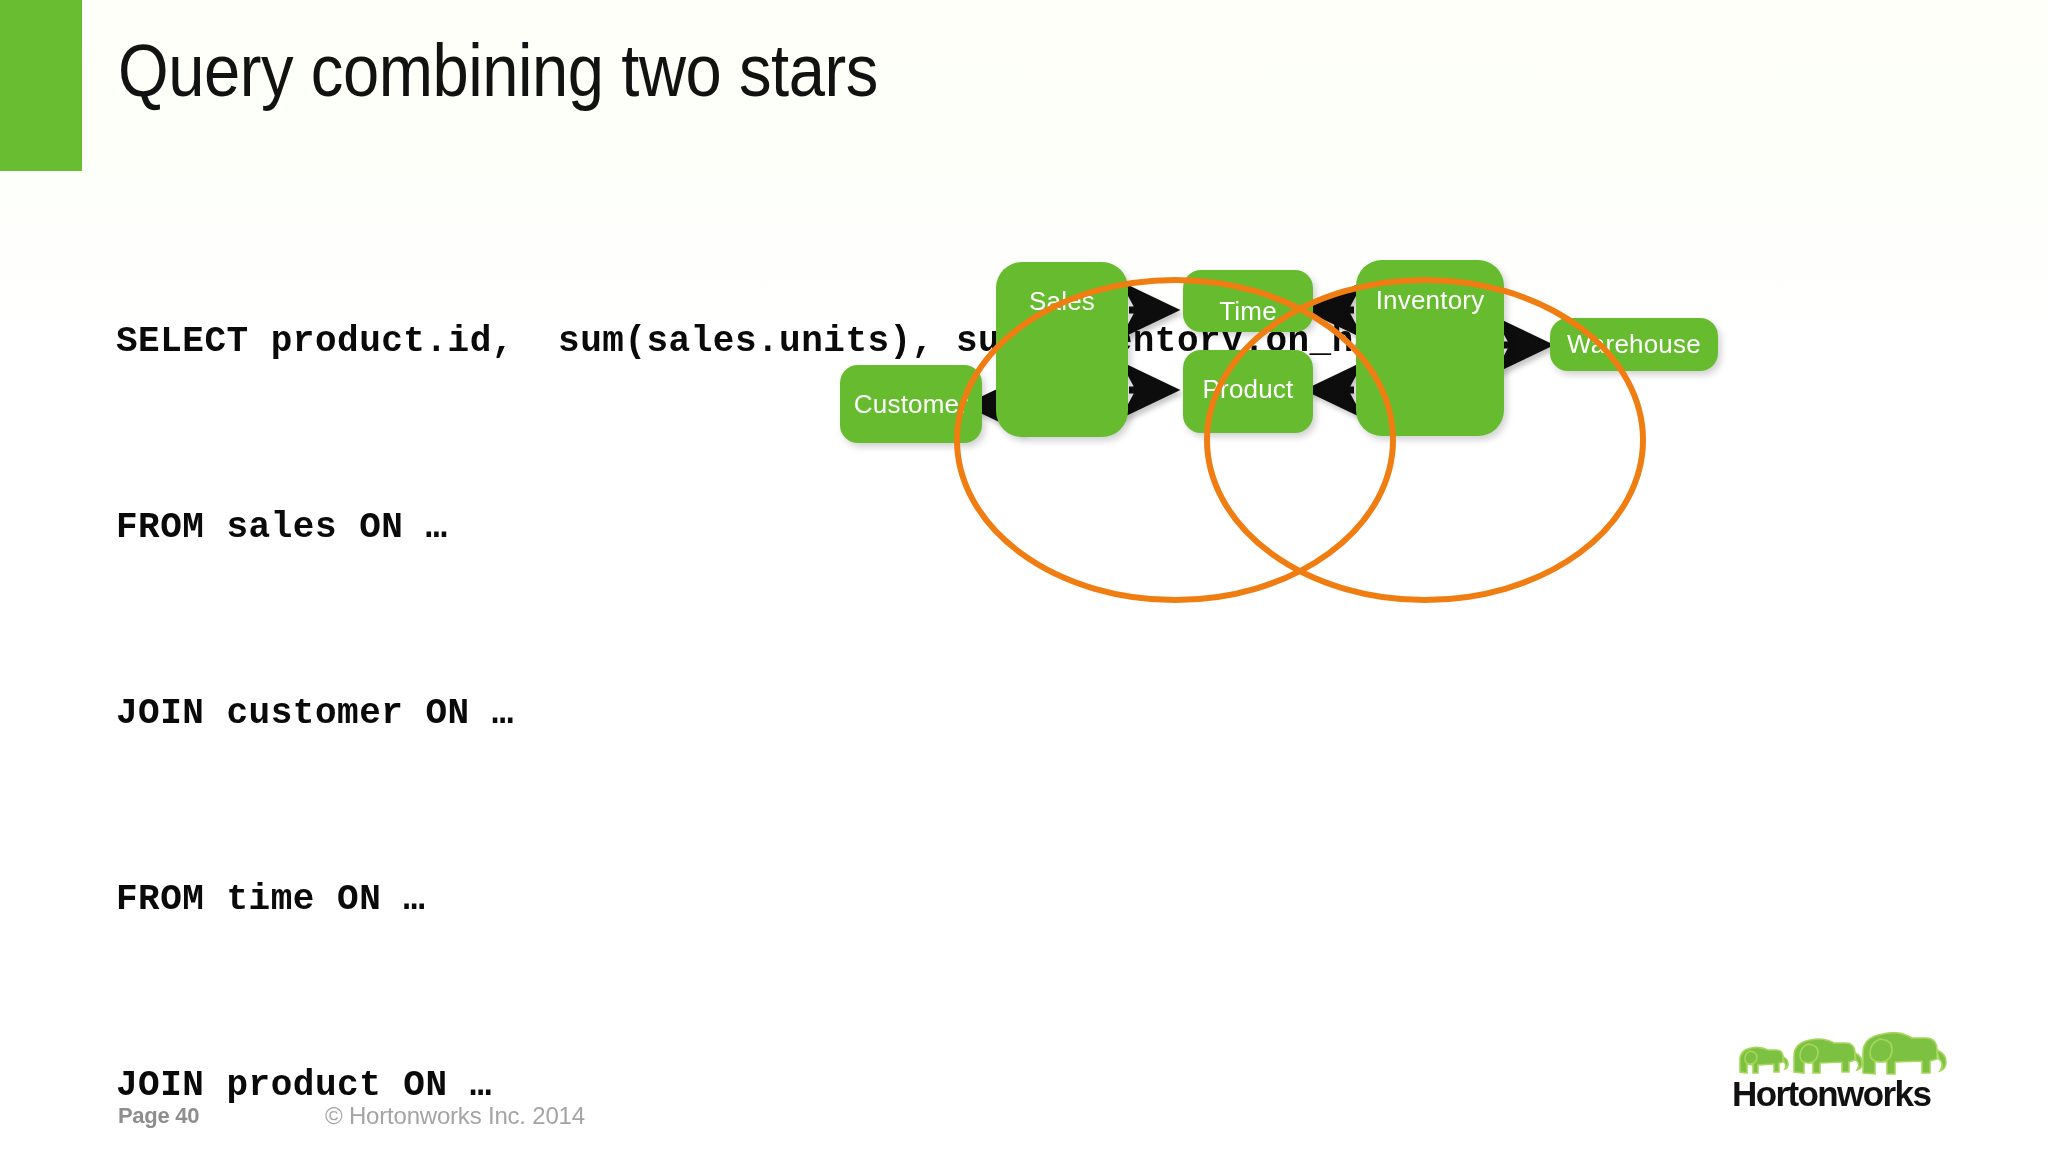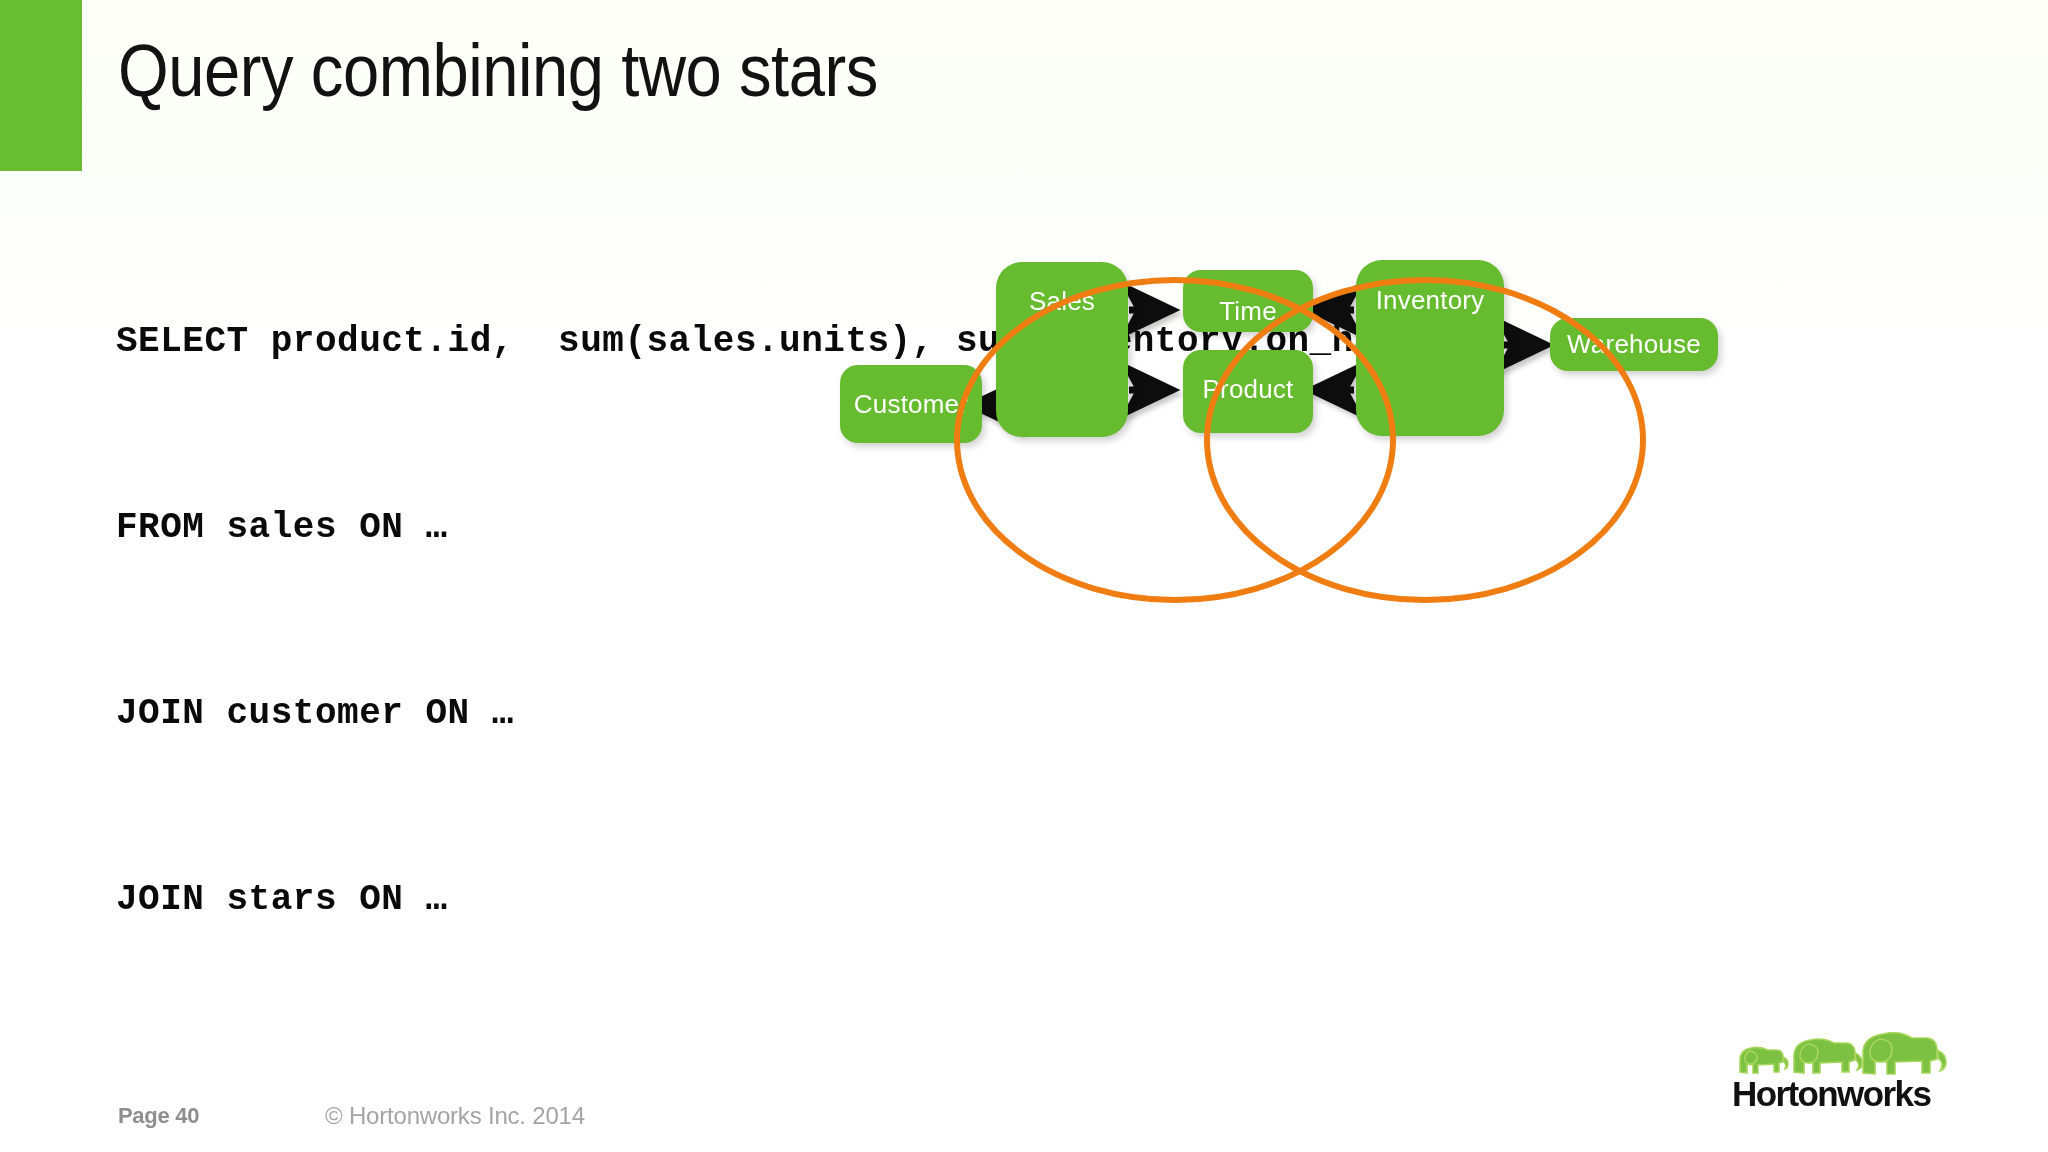--- a/index.html
+++ b/index.html
@@ -145,21 +145,22 @@
 
 <div id="slide">
 
   <div class="title-accent-bar"></div>
   <div class="slide-title">Query combining two stars</div>
 
   <div class="code-block">
     <span class="code-line">SELECT product.id,  sum(sales.units), sum(inventory.on_hand)</span>
     <span class="code-line">FROM sales ON …</span>
     <span class="code-line">JOIN customer ON …</span>
-    <span class="code-line">JOIN stars ON …</span>
+    <span class="code-line">FROM time ON …</span>
+    <span class="code-line">JOIN product ON …</span>
     
     
     
     
     
     
     
   </div>
 
   <div class="diagram">

